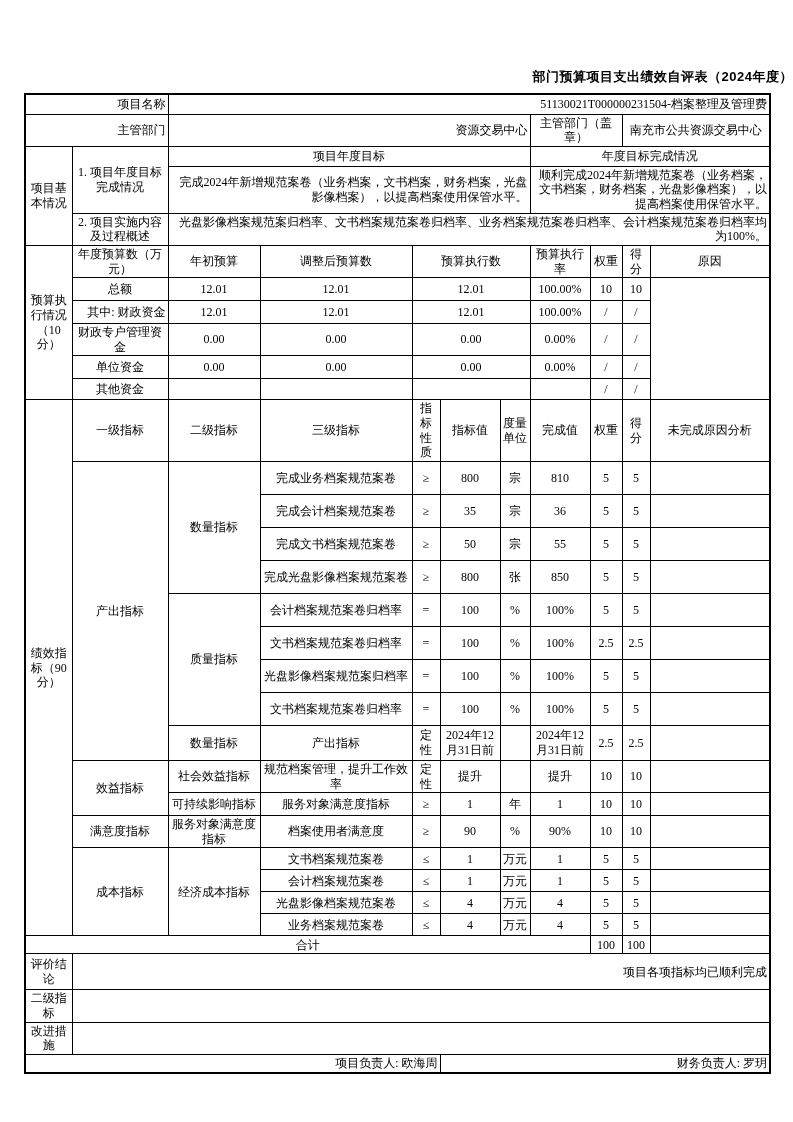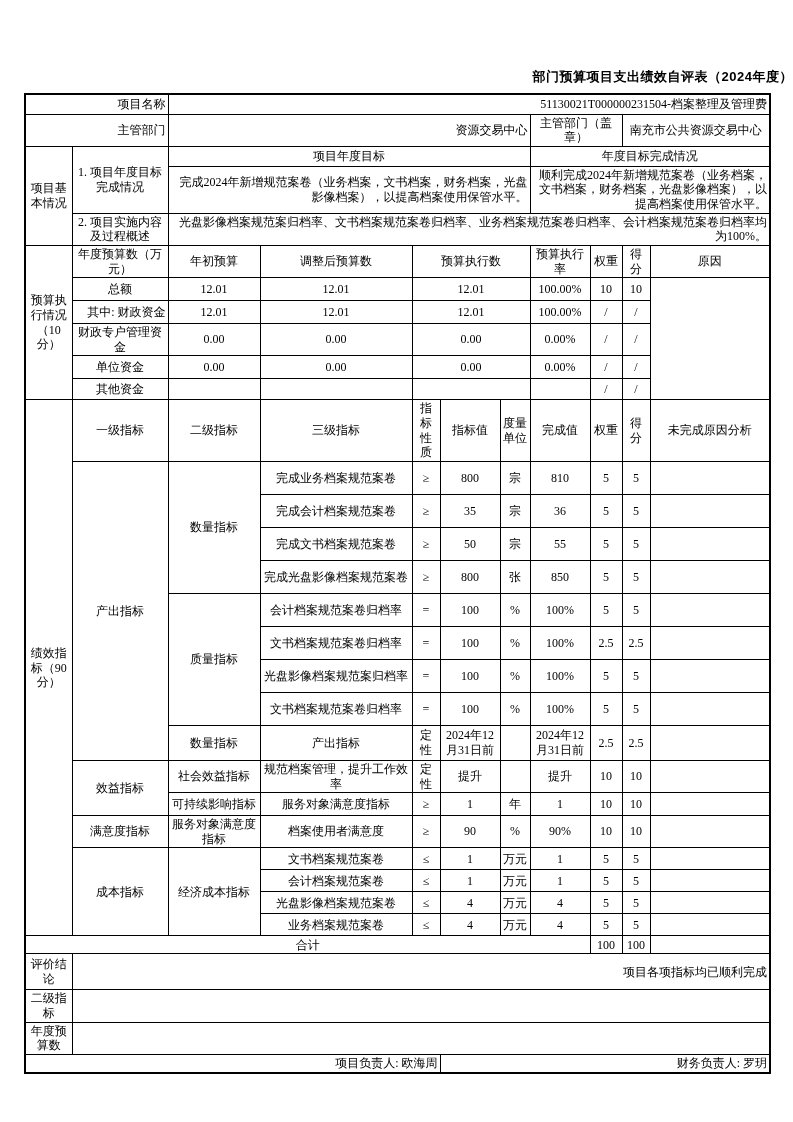--- a/index.html
+++ b/index.html
@@ -377,21 +377,21 @@
     <td>评价结论</td>
     <td colspan="10" class="left">项目各项指标均已顺利完成</td>
   </tr>
 
   <tr class="h28">
     <td>二级指标</td>
     <td colspan="10" class="left"></td>
   </tr>
 
   <tr class="h26">
-    <td>年度预算数</td>
+    <td>改进措施</td>
     <td colspan="10" class="left"></td>
   </tr>
 
   <tr class="h18">
     <td colspan="5" class="left">项目负责人: 欧海周</td>
     <td colspan="6" class="left">财务负责人: 罗玥</td>
   </tr>
 </tbody>
   </table>
 

